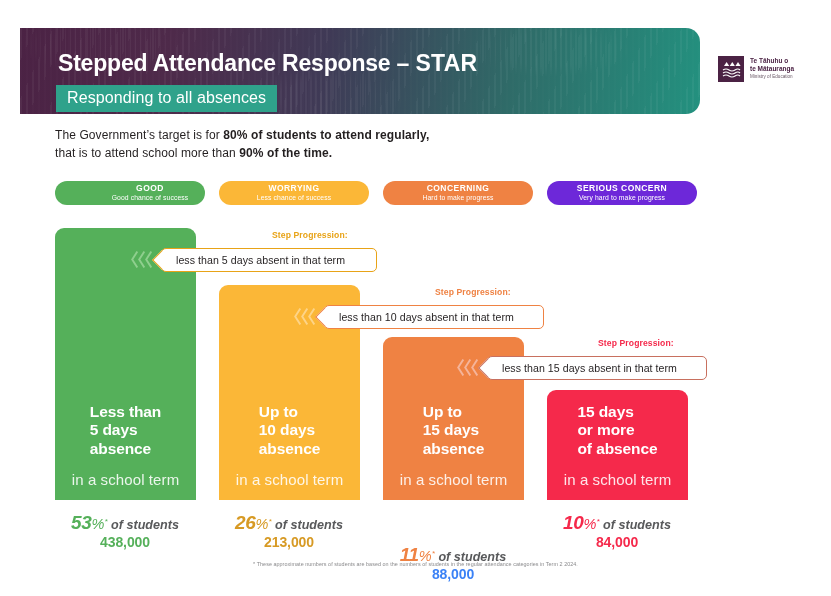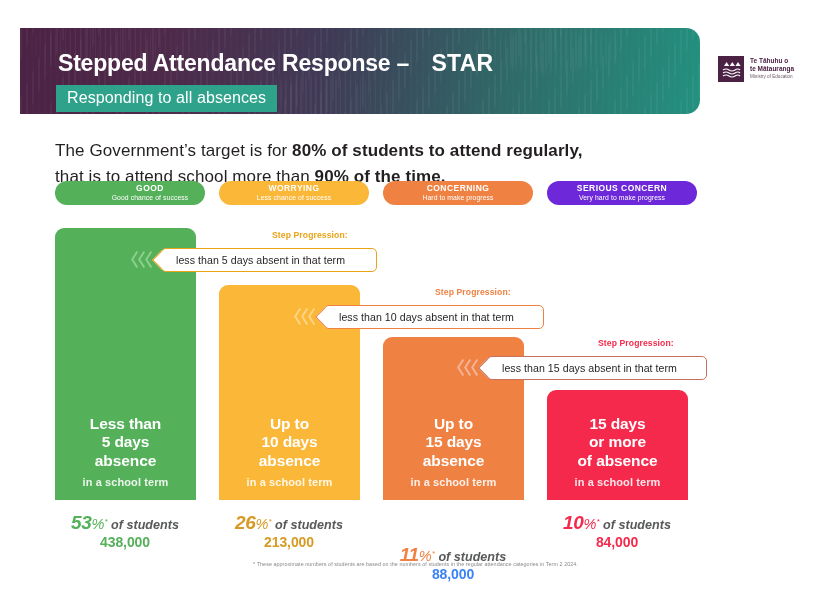--- a/index.html
+++ b/index.html
@@ -35,61 +35,61 @@
                         radial-gradient(ellipse 120px 40px at 78% 25%, #000 40%, transparent 72%);
             mask-image: radial-gradient(ellipse 120px 40px at 12% 20%, #000 40%, transparent 72%),
                         radial-gradient(ellipse 120px 40px at 45% 80%, #000 40%, transparent 72%),
                         radial-gradient(ellipse 120px 40px at 78% 25%, #000 40%, transparent 72%);
   }
   .hdr-title {
     position: absolute; left: 38px; top: 22px;
     color: #fff; font-size: 23px; font-weight: 700; letter-spacing: -.2px;
     white-space: nowrap;
   }
-  .hdr-title .strong { font-weight: 800; letter-spacing: .3px; margin-left: 16px; }
+  .hdr-title .strong { font-weight: 800; letter-spacing: .3px; }
   .hdr-sub {
     position: absolute; left: 36px; top: 57px;
     background: #2fa28b; color: #ffffff;
     font-size: 16px; font-weight: 400; letter-spacing: .1px;
     padding: 4px 11px 5px 11px; white-space: nowrap;
   }
 
   
   .logo { position: absolute; left: 718px; top: 56px; display: flex; gap: 6px; align-items: flex-start; }
   .logo-mark { width: 26px; height: 26px; background: #4b2244; position: relative; flex: 0 0 auto; }
   .logo-mark svg { display:block; }
   .logo-text { line-height: 1.18; padding-top: 1px; }
   .logo-l1, .logo-l2 { font-size: 6.5px; font-weight: 700; color: #4b2244; white-space: nowrap; }
   .logo-l3 { font-size: 4.6px; color: #6b5a67; white-space: nowrap; margin-top: 1.5px; }
 
   
   .intro {
     position: absolute; left: 55px; top: 126px;
-    font-size: 17px; color: #231f20; line-height: 1.52; letter-spacing: .1px; margin-top: 12px;
+    font-size: 12px; color: #231f20; line-height: 1.52; letter-spacing: .1px;
   }
   .intro b { font-weight: 700; }
 
   
   .pill {
     position: absolute; top: 181px; height: 24px;
     border-radius: 12px; color: #fff;
     display: flex; flex-direction: column; align-items: center; justify-content: center;
     text-align: center;
   }
   .pill .p-t { font-size: 8.5px; font-weight: 800; letter-spacing: .45px; line-height: 1.1; }
   .pill .p-s { font-size: 6.8px; font-weight: 400; letter-spacing: .1px; line-height: 1.2; margin-top: 1px; }
 
   
   .bar {
     position: absolute; border-radius: 9px 9px 0 0;
     display: flex; flex-direction: column; align-items: center; justify-content: flex-end;
-    text-align: center; color: #fff; padding-bottom: 12px;
+    color: #fff; padding-bottom: 12px;
   }
   .bar .b-main { font-size: 15.5px; font-weight: 800; line-height: 1.18; letter-spacing: -.1px; }
-  .bar .b-sub  { font-size: 11px; font-weight: 700; color: rgba(255,255,255,.88); margin-top: 6px; letter-spacing: .1px; }
+  .bar .b-sub  { font-size: 15px; font-weight: 400; color: rgba(255,255,255,.88); margin-top: 13px; letter-spacing: .1px; }
 
   
   .callout-label {
     position: absolute; font-size: 8.6px; font-weight: 800; letter-spacing: .1px; white-space: nowrap;
   }
   .callout-box {
     position: absolute; height: 24px;
     background: #fff; border: 1.4px solid #000;
     border-radius: 5px;
     display: flex; align-items: center; padding-left: 14px; padding-right: 12px;

